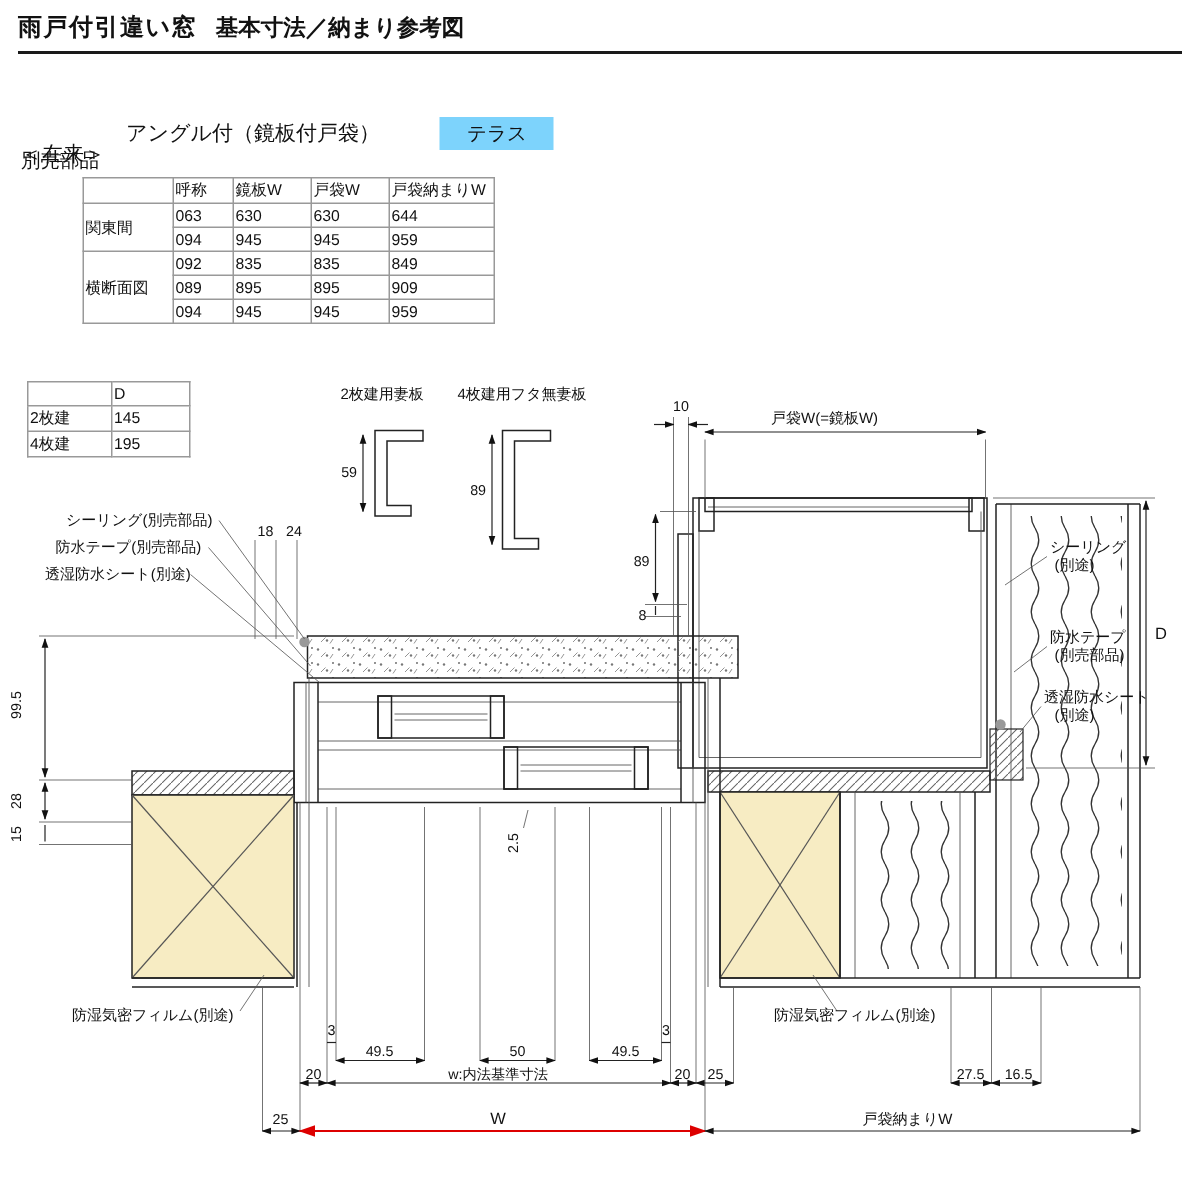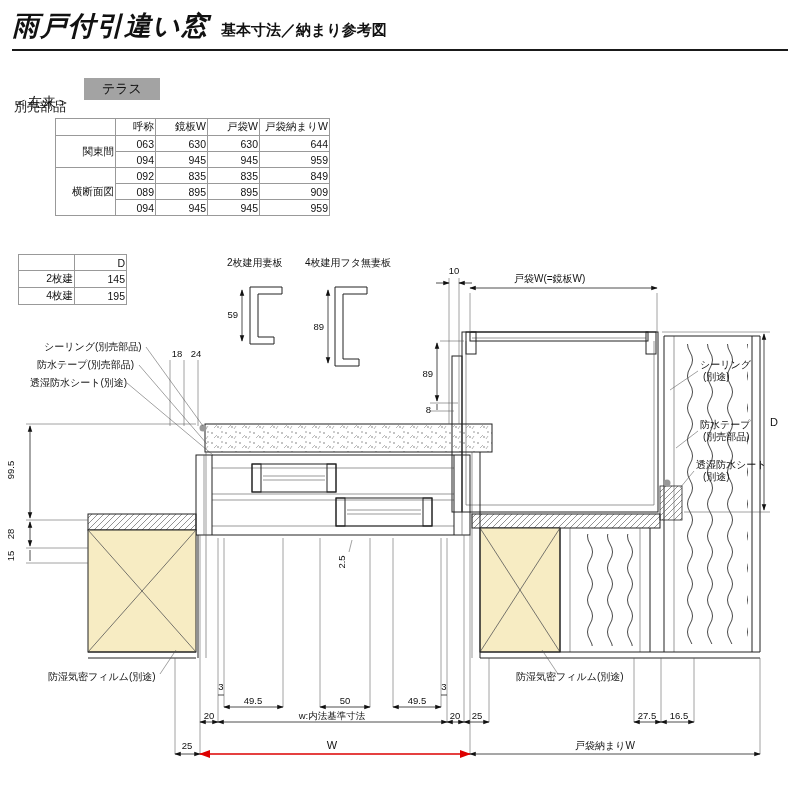--- a/index.html
+++ b/index.html
@@ -2,34 +2,34 @@
 <html><head>
 <meta charset="utf-8">
 <style>
   * { margin:0; padding:0; box-sizing:border-box; }
   html,body { width:800px; height:800px; }
   body { position:relative; background:#fff; color:#111;
          font-family:"Liberation Sans","DejaVu Sans",sans-serif; overflow:hidden; }
 
   .header { position:absolute; left:12px; top:8px; width:776px;
             border-bottom:2px solid #1a1a1a; padding-bottom:5px; }
-  .t1 { font-size:27px; font-weight:bold; letter-spacing:1px;font-style:italic; }
+  .t1 { font-size:16px; font-weight:bold; letter-spacing:1px; }
   .t2 { font-size:15px; font-weight:bold; margin-left:8px;text-align:right; }
 
   .meta-row { position:absolute; left:14px; top:66px; font-size:14px;
               display:flex; align-items:center; }
   .construction { margin-right:14px;margin-top:28px; }
   .spec { margin-right:40px; }
-  .badge { background:#a3a3a3; padding:2px 18px; font-size:13px; }
+  .badge { background:#7dd3fc; padding:2px 18px; font-size:13px; }
 
   .view-label { position:absolute; left:14px; top:98px; font-size:13px; }
 
   table { border-collapse:collapse; font-size:10.5px; background:#fff; }
   td,th { border:1px solid #999; padding:1px 1px; font-weight:normal;
-          text-align:right; height:16px; white-space:nowrap; }
+          text-align:left; height:16px; white-space:nowrap; }
   .size-table { position:absolute; left:55px; top:118px; }
   .size-table .c-g { width:60px; } .size-table .c-1 { width:40px; }
   .size-table .c-2 { width:52px; } .size-table .c-3 { width:52px;margin-top:40px; }
   .size-table .c-4 { width:70px; }
   .depth-table { position:absolute; left:18px; top:254px; }
   .depth-table .c-l { width:56px; } .depth-table .c-v { width:52px; }
 
   svg.diagram { position:absolute; left:0; top:0; }
   svg text { font-size:9.5px; fill:#111; font-family:"Liberation Sans","DejaVu Sans",sans-serif; }
   svg text.lbl { font-size:10px; }
@@ -280,20 +280,21 @@
   <text class="lbl" x="605" y="749" text-anchor="middle">戸袋納まりW</text>
 </svg>
 
 <header class="header">
   <span class="t1">雨戸付引違い窓</span>
   <span class="t2">基本寸法／納まり参考図</span>
 </header>
 
 <div class="meta-row">
   <span class="construction">＜在来＞</span>
+  <span class="spec">アングル付（鏡板付戸袋）</span>
   <span class="badge">テラス</span>
 </div>
 
 <div class="view-label">別売部品</div>
 
 <table class="size-table">
   <tbody>
     <tr>
       <th class="c-g"></th>
       <th class="c-1">呼称</th>

